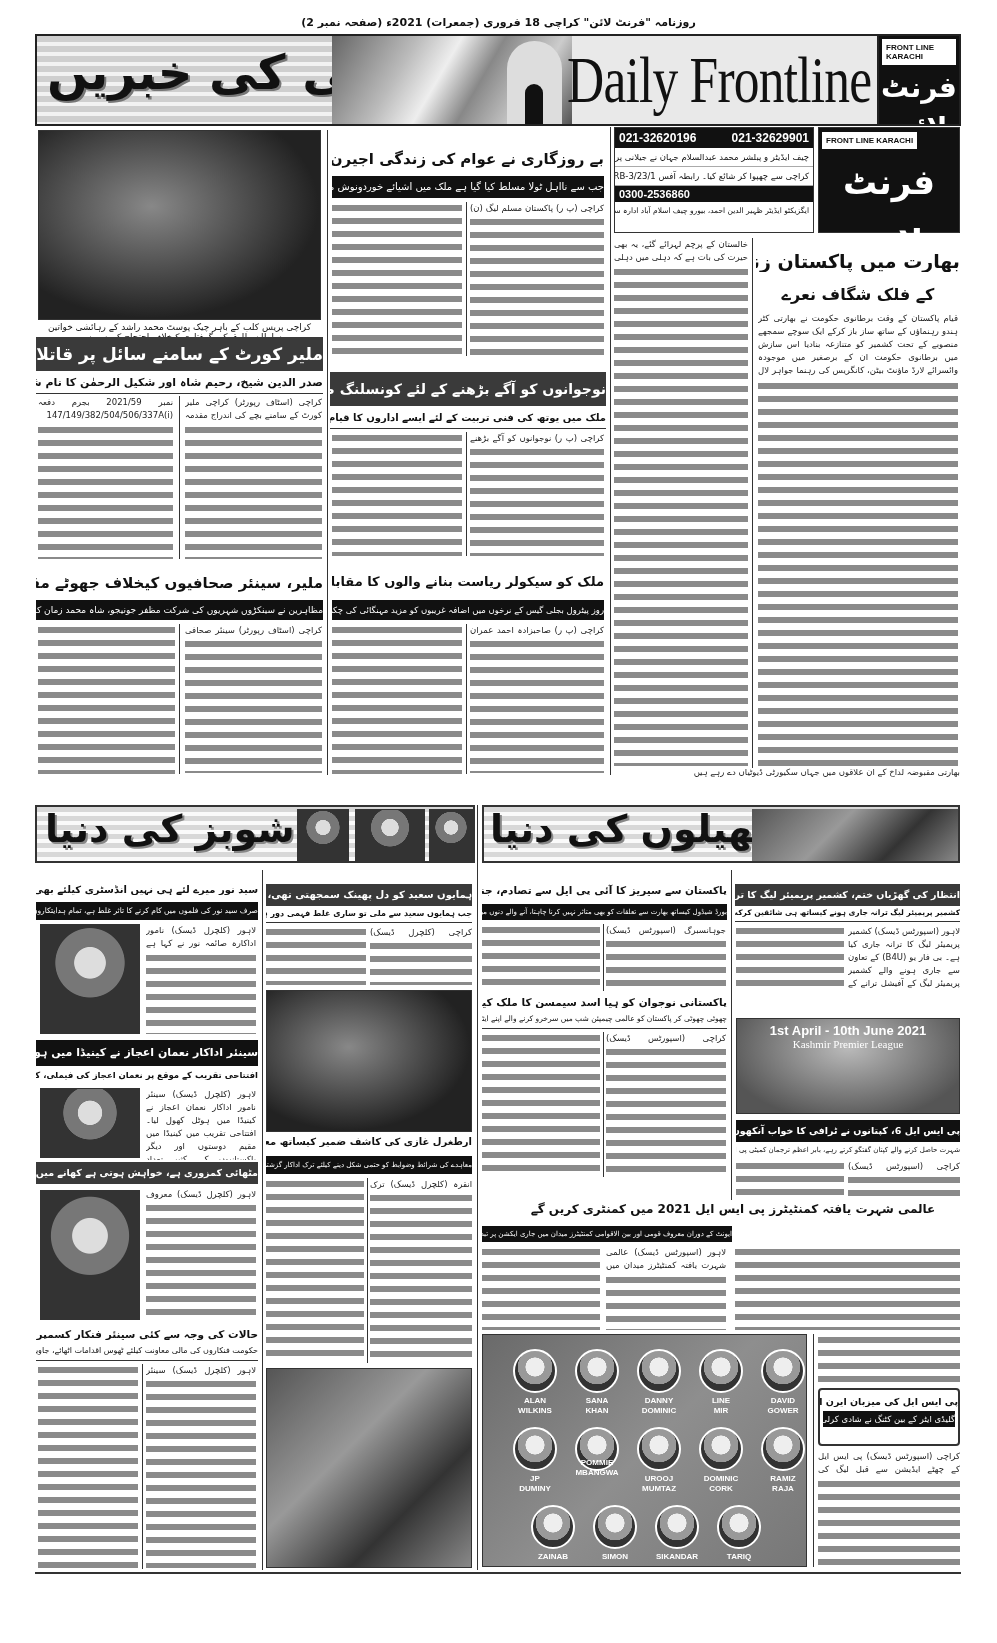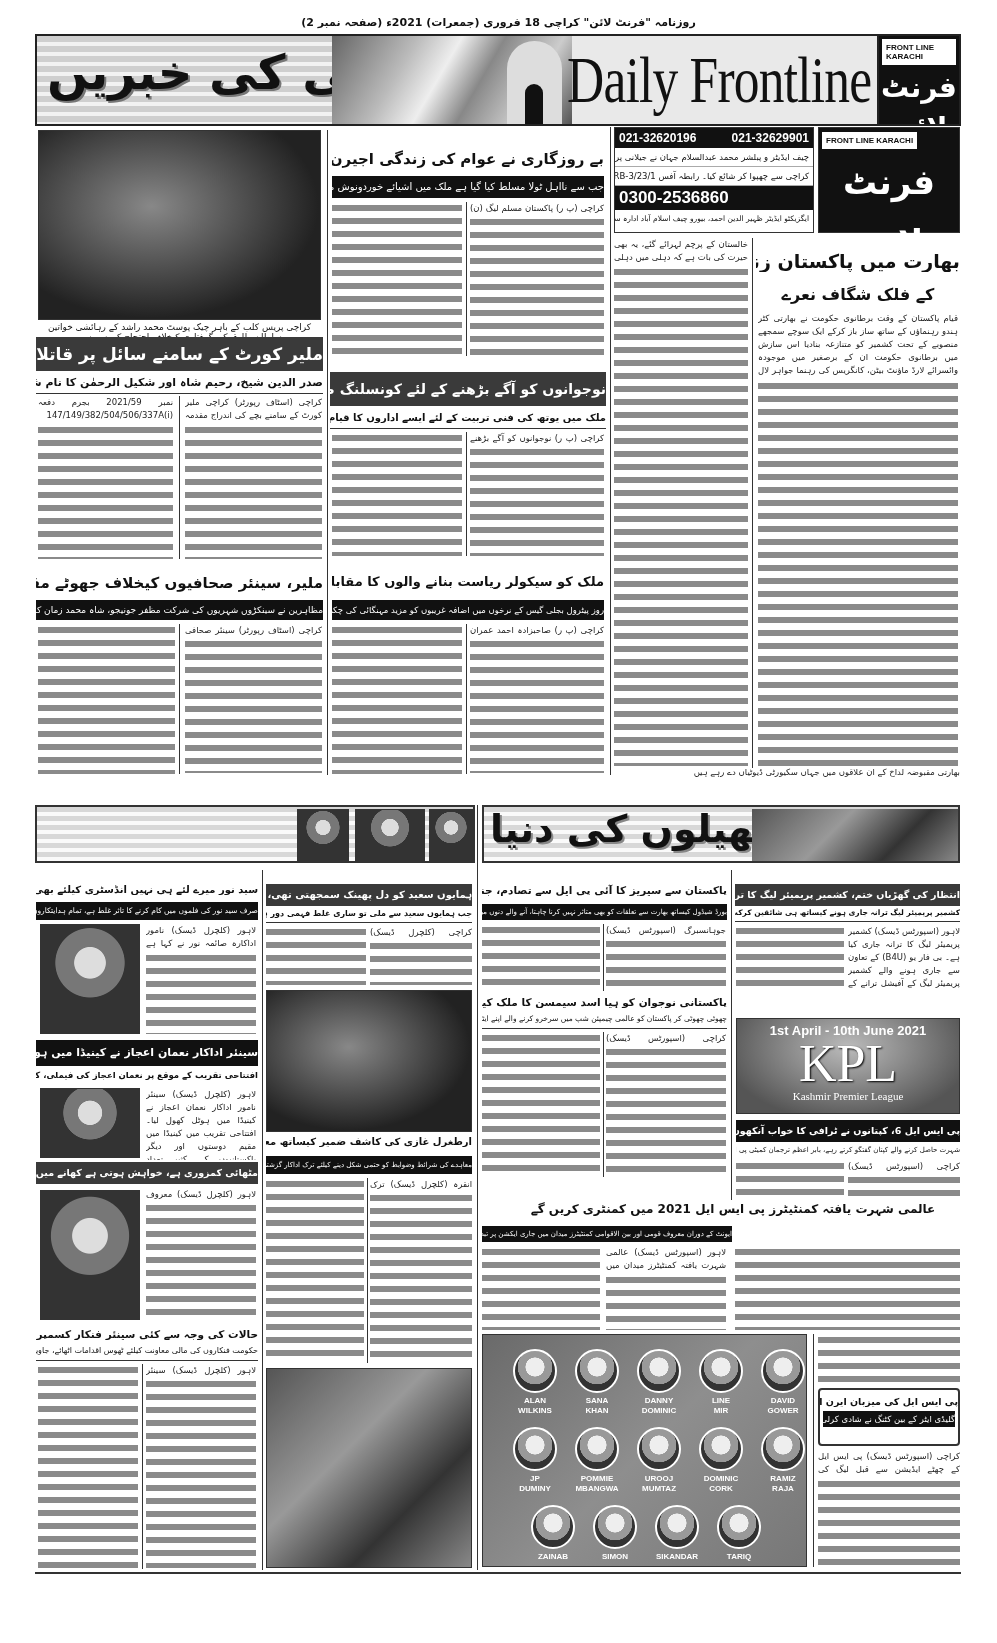--- a/index.html
+++ b/index.html
@@ -23,21 +23,21 @@
   .photo.dark{background:radial-gradient(ellipse at 40% 40%,#888,#222 70%)}
   .caption{font-size:9px;direction:rtl;text-align:center;color:#111}
   .hl-dark{background:#3a3a3a;color:#fff;direction:rtl;font-weight:bold;text-align:center;overflow:hidden;white-space:nowrap}
   .hl-black{background:#111;color:#fff;direction:rtl;text-align:center;overflow:hidden;white-space:nowrap}
   .hl-plain{direction:rtl;font-weight:bold;text-align:center;overflow:hidden;white-space:nowrap;color:#111}
   .body-text{direction:rtl;text-align:justify;font-size:8.5px;line-height:13px;color:#222;overflow:hidden}
   .lines{background:repeating-linear-gradient(#fff 0 3px,#8a8a8a 3px 9px,#fff 9px 13px)}
   .contact-box{left:614px;top:127px;width:200px;height:106px;border:1px solid #333;background:#fff}
   .contact-phone{background:#111;color:#fff;font-family:"Liberation Sans",sans-serif;font-weight:bold;font-size:12px;padding:3px 4px;display:flex;justify-content:space-between;direction:ltr}
   .contact-line{direction:rtl;font-size:8.5px;padding:4px 4px;border-bottom:1px solid #aaa;white-space:nowrap;overflow:hidden}
-  .contact-mobile{background:#111;color:#fff;font-family:"Liberation Sans",sans-serif;font-weight:bold;font-size:17px;padding:2px 4px;direction:ltr}
+  .contact-mobile{background:#111;color:#fff;font-family:"Liberation Sans",sans-serif;font-weight:bold;font-size:11px;padding:2px 4px;direction:ltr}
   .logo-box{left:818px;top:127px;width:142px;height:106px;background:#111;color:#fff;border:1px solid #333}
   .section-banner{height:58px;border:2px solid #333;background:repeating-linear-gradient(#d8d8d8 0 5px,#fafafa 5px 9px);overflow:hidden}
   .banner-title{font-size:38px;font-weight:bold;direction:rtl;color:#111;text-shadow:2px 2px 0 #888;white-space:nowrap}
   .portrait{border:1px solid #333;background:radial-gradient(circle at 50% 35%,#ddd 0 18%,#777 19% 40%,#333 41%)}
   .circle{border-radius:50%;background:radial-gradient(circle at 50% 40%,#eee 0 30%,#999 31% 55%,#333 56%);border:2px solid #fff}
   .comm-name{color:#fff;font-family:"Liberation Sans",sans-serif;font-weight:bold;font-size:8px;text-align:center;line-height:10px}
   .kpl{background:radial-gradient(ellipse at 50% 30%,#bbb,#555 80%)}
   .kpl-date{color:#fff;font-family:"Liberation Sans",sans-serif;font-weight:bold;font-size:13px;text-align:center}
   .kpl-logo{color:#fff;font-family:"Liberation Serif",serif;font-size:52px;text-align:center;line-height:52px;text-shadow:1px 1px 2px #000}
   .kpl-sub{color:#fff;font-family:"Liberation Serif",serif;font-size:11px;text-align:center}
@@ -122,20 +122,21 @@
 <div class="abs lines" style="left:614px;top:266px;width:134px;height:500px"></div>
 <div class="abs rule-v" style="left:752px;top:238px;height:530px"></div>
 
 <div class="abs hl-plain" style="left:756px;top:250px;width:204px;font-size:19px">بھارت میں پاکستان زندہ باد</div>
 <div class="abs hl-plain" style="left:756px;top:285px;width:204px;font-size:16px">کے فلک شگاف نعرے</div>
 <div class="abs body-text" style="left:758px;top:312px;width:200px;height:66px">قیام پاکستان کے وقت برطانوی حکومت نے بھارتی کٹر ہندو رہنماؤں کے ساتھ ساز باز کرکے ایک سوچے سمجھے منصوبے کے تحت کشمیر کو متنازعہ بنادیا اس سازش میں برطانوی حکومت ان کے برصغیر میں موجودہ وائسرائے لارڈ ماؤنٹ بیٹن، کانگریس کی رہنما جواہر لال نہرو</div>
 <div class="abs lines" style="left:758px;top:380px;width:200px;height:388px"></div>
 <div class="abs body-text" style="left:614px;top:766px;width:346px;height:13px">بھارتی مقبوضہ لداخ کے ان علاقوں میں جہاں سکیورٹی ڈیوٹیاں دے رہے ہیں</div>
 
 <div class="abs section-banner" style="left:35px;top:805px;width:440px">
+  <div class="abs banner-title" style="left:8px;top:0">شوبز کی دنیا</div>
   <div class="abs portrait" style="left:260px;top:2px;width:52px;height:52px"></div>
   <div class="abs portrait" style="left:318px;top:2px;width:70px;height:52px"></div>
   <div class="abs portrait" style="left:392px;top:2px;width:44px;height:52px"></div>
 </div>
 <div class="abs section-banner" style="left:482px;top:805px;width:478px">
   <div class="abs banner-title" style="left:6px;top:0">کھیلوں کی دنیا</div>
   <div class="abs photo" style="left:268px;top:2px;width:206px;height:52px"></div>
 </div>
 
 <div class="abs hl-plain" style="left:36px;top:884px;width:222px;font-size:10px">سید نور میرے لئے ہی نہیں انڈسٹری کیلئے بھی خوش قسمتی کا باعث ہیں، صائمہ</div>
@@ -228,21 +229,21 @@
     <div class="abs comm-name" style="left: 268px; top: 61px; width: 64px;">
       <div>DAVID</div>
       <div>GOWER</div>
     </div>
     <div class="abs circle" style="left: 30px; top: 92px; width: 44px; height: 44px;"></div>
     <div class="abs comm-name" style="left: 20px; top: 139px; width: 64px;">
       <div>JP</div>
       <div>DUMINY</div>
     </div>
     <div class="abs circle" style="left: 92px; top: 92px; width: 44px; height: 44px;"></div>
-    <div class="abs comm-name" style="left: 82px; top: 139px; width: 64px;">
+    <div class="abs comm-name" style="left: 82px; top: 123px; width: 64px;">
       <div>POMMIE</div>
       <div>MBANGWA</div>
     </div>
     <div class="abs circle" style="left: 154px; top: 92px; width: 44px; height: 44px;"></div>
     <div class="abs comm-name" style="left: 144px; top: 139px; width: 64px;">
       <div>UROOJ</div>
       <div>MUMTAZ</div>
     </div>
     <div class="abs circle" style="left: 216px; top: 92px; width: 44px; height: 44px;"></div>
     <div class="abs comm-name" style="left: 206px; top: 139px; width: 64px;">
@@ -278,21 +279,20 @@
 
 <div class="abs rule-v" style="left:731px;top:870px;height:330px"></div>
 <div class="abs hl-dark" style="left:735px;top:884px;width:225px;height:22px;font-size:9.5px;line-height:22px">انتظار کی گھڑیاں ختم، کشمیر پریمیئر لیگ کا ترانہ کھیلو آزادی سے جاری</div>
 <div class="abs hl-plain" style="left:735px;top:908px;width:225px;font-size:7.5px">کشمیر پریمیئر لیگ ترانہ جاری ہونے کیساتھ ہی شائقین کرکٹ میں لیگ کا انتظار شدت اختیار کرگیا</div>
 <div class="abs rule-h" style="left:735px;top:921px;width:225px"></div>
 <div class="abs body-text" style="left:848px;top:925px;width:112px;height:65px">لاہور (اسپورٹس ڈیسک) کشمیر پریمیئر لیگ کا ترانہ جاری کیا ہے۔ بی فار یو (B4U) کے تعاون سے جاری ہونے والے کشمیر پریمیئر لیگ کے آفیشل ترانے کے ساتھ ہی</div>
 <div class="abs lines" style="left:736px;top:925px;width:108px;height:65px"></div>
 
 <div class="abs kpl" style="left:736px;top:1018px;width:224px;height:96px;border:1px solid #333">
   <div class="kpl-date" style="margin-top:4px">1st April - 10th June 2021</div>
-  <div class="kpl-logo">KPL</div>
   <div class="kpl-sub">Kashmir Premier League</div>
 </div>
 
 <div class="abs hl-black" style="left:736px;top:1120px;width:224px;height:22px;font-size:9.5px;line-height:22px;font-weight:bold">پی ایس ایل 6، کپتانوں نے ٹرافی کا خواب آنکھوں میں سجالیا</div>
 <div class="abs hl-plain" style="left:736px;top:1146px;width:224px;font-size:7px;font-weight:normal">شہرت حاصل کرنے والے کپتان گفتگو کرتے رہے، بابر اعظم ترجمان کمیٹی پی ایس ایل کی گفتگو</div>
 <div class="abs body-text" style="left:848px;top:1160px;width:112px;height:13px">کراچی (اسپورٹس ڈیسک) پاکستان سپر لیگ کے چھٹے ایڈیشن سے قبل تمام کپتانوں نے</div>
 <div class="abs lines" style="left:848px;top:1174px;width:112px;height:24px"></div>
 <div class="abs lines" style="left:736px;top:1160px;width:108px;height:38px"></div>
 
 <div class="abs lines" style="left:735px;top:1246px;width:225px;height:84px"></div>

